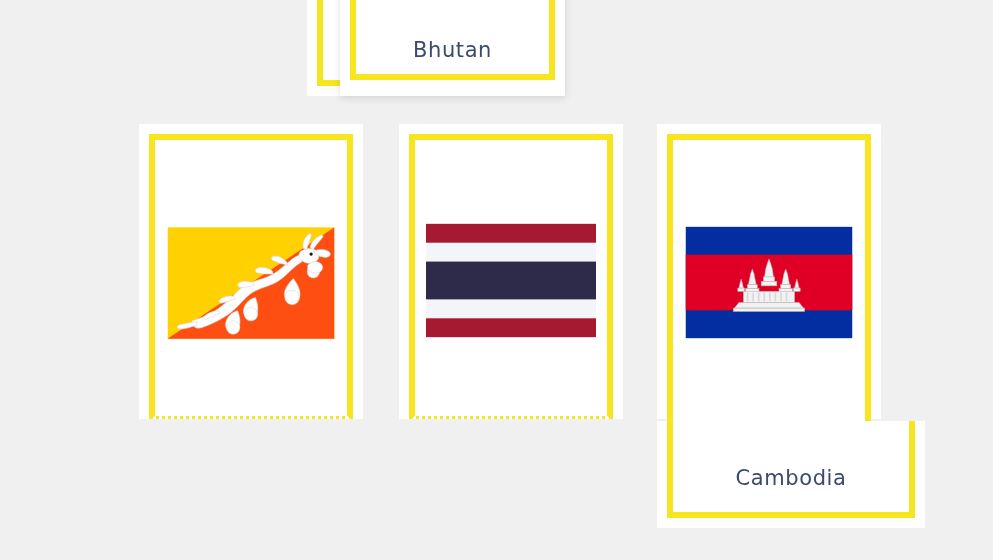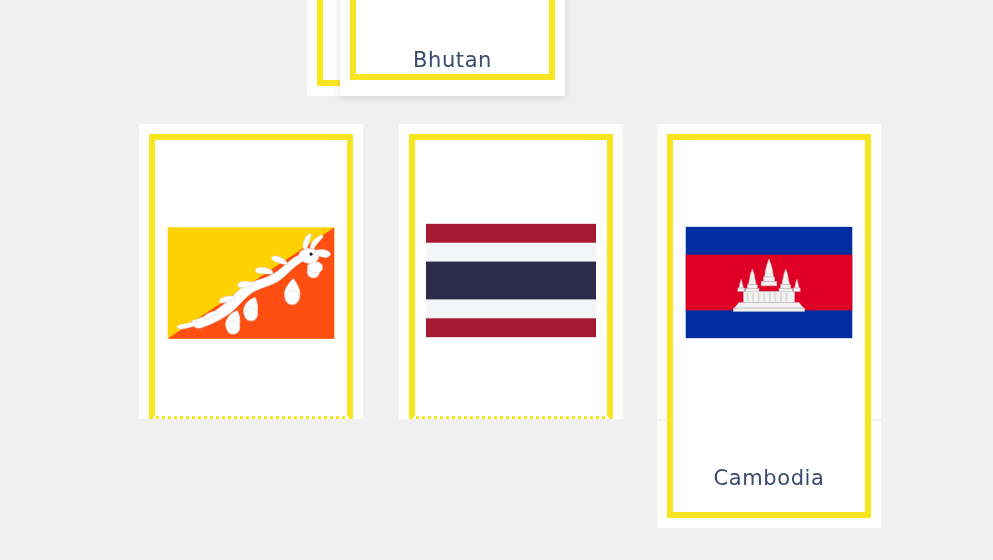--- a/index.html
+++ b/index.html
@@ -72,21 +72,21 @@
     box-shadow: 0 2px 7px rgba(60,60,60,0.16);
   }
   #dragged-card .card-inner {
     left: 10px;
     top: 10px;
     right: 10px;
     bottom: 16px;
     border-top: 3px dotted #f7e520;
   }
   #dragged-card .label-text {
-    top: 70px;
+    top: 60px;
   }
 
   
   .flag-card {
     top: 124px;
     width: 224px;
     height: 295px;
   }
   .flag-card .card-inner {
     left: 10px;
@@ -102,21 +102,21 @@
   
   #card-cambodia .card-inner {
     bottom: -2px;
     border-bottom: none;
   }
 
   
   #card-cambodia-label {
     left: 657px;
     top: 421px;
-    width: 224px;
+    width: 268px;
     height: 107px;
   }
   #card-cambodia-label .card-inner {
     left: 10px;
     top: 0px;
     right: 10px;
     bottom: 10px;
     border-top: none;
   }
   #card-cambodia-label .label-text {

